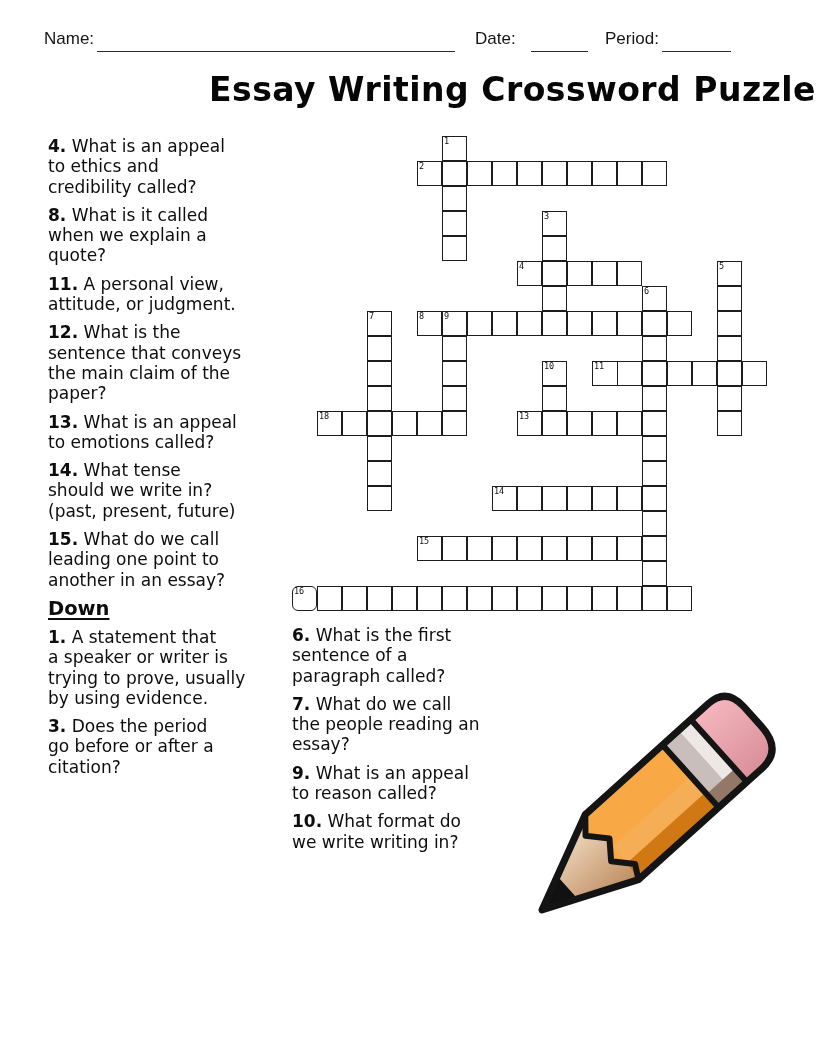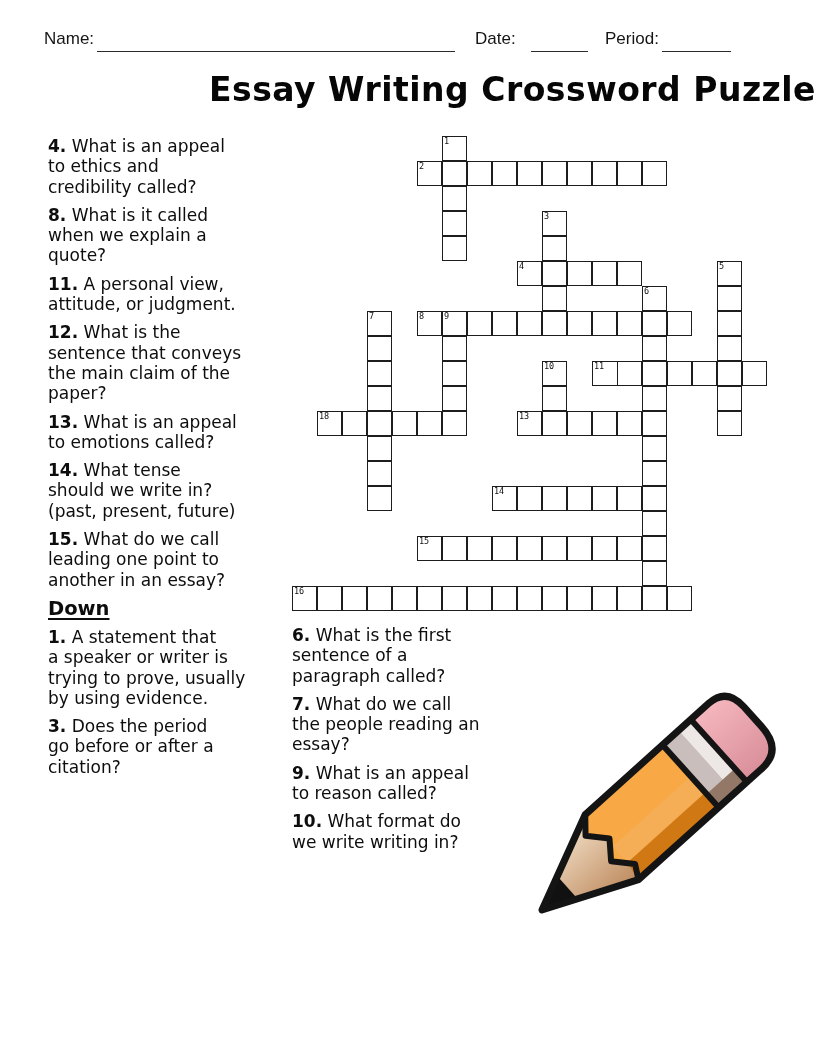--- a/index.html
+++ b/index.html
@@ -168,21 +168,21 @@
         <span class="cellnum">15</span>
       </div>
       <div class="cell" style="left: 442px; top: 510px; width: 25px; height: 25px;"></div>
       <div class="cell" style="left: 467px; top: 510px; width: 25px; height: 25px;"></div>
       <div class="cell" style="left: 492px; top: 510px; width: 25px; height: 25px;"></div>
       <div class="cell" style="left: 517px; top: 510px; width: 25px; height: 25px;"></div>
       <div class="cell" style="left: 542px; top: 510px; width: 25px; height: 25px;"></div>
       <div class="cell" style="left: 567px; top: 510px; width: 25px; height: 25px;"></div>
       <div class="cell" style="left: 592px; top: 510px; width: 25px; height: 25px;"></div>
       <div class="cell" style="left: 617px; top: 510px; width: 25px; height: 25px;"></div>
-      <div class="cell" style="left: 292px; top: 560px; width: 25px; height: 25px;">
+      <div class="cell" style="left: 292px; top: 560px; width: 25px; height: 25px; border-radius: 6px;">
         <span class="cellnum">16</span>
       </div>
       <div class="cell" style="left: 317px; top: 560px; width: 25px; height: 25px;"></div>
       <div class="cell" style="left: 342px; top: 560px; width: 25px; height: 25px;"></div>
       <div class="cell" style="left: 367px; top: 560px; width: 25px; height: 25px;"></div>
       <div class="cell" style="left: 392px; top: 560px; width: 25px; height: 25px;"></div>
       <div class="cell" style="left: 417px; top: 560px; width: 25px; height: 25px;"></div>
       <div class="cell" style="left: 442px; top: 560px; width: 25px; height: 25px;"></div>
       <div class="cell" style="left: 467px; top: 560px; width: 25px; height: 25px;"></div>
       <div class="cell" style="left: 492px; top: 560px; width: 25px; height: 25px;"></div>

